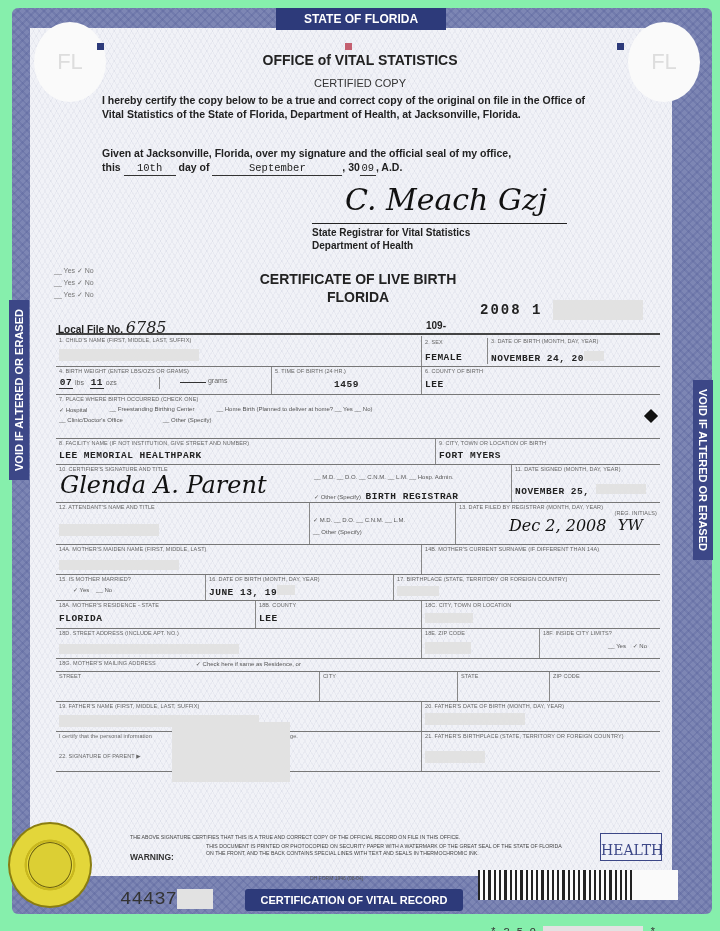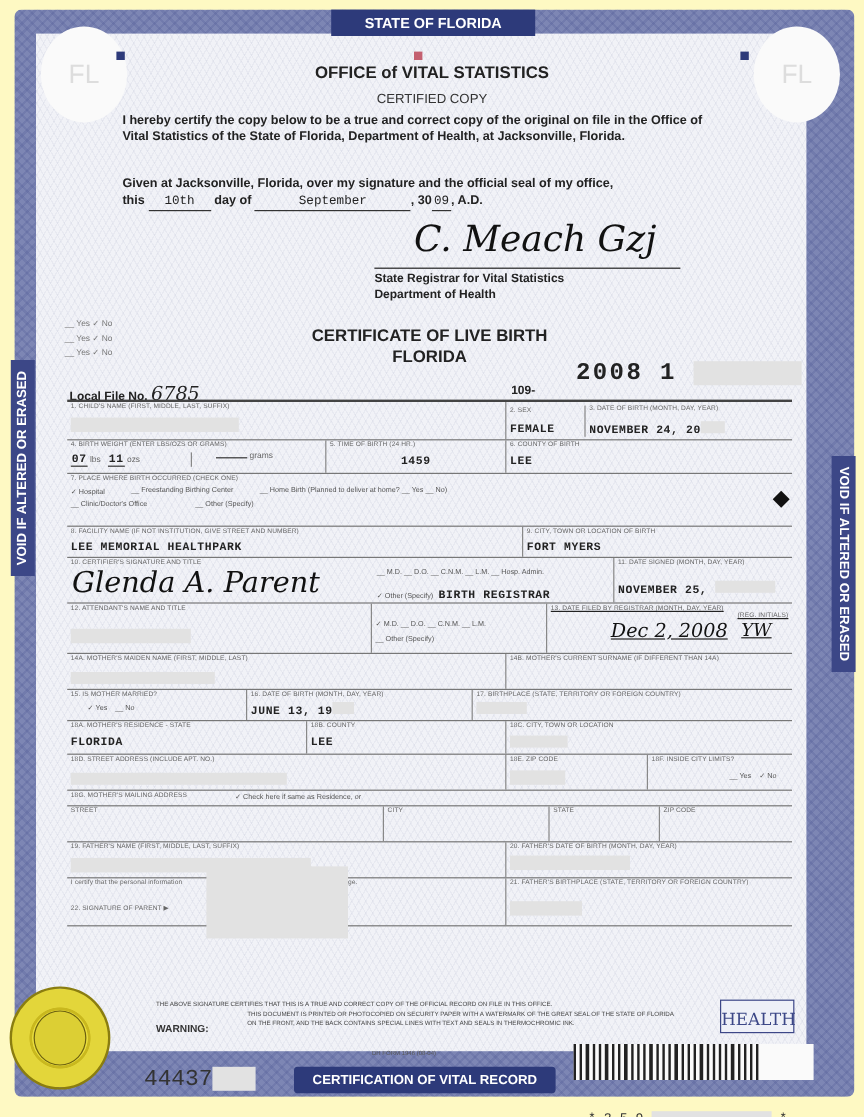--- a/index.html
+++ b/index.html
@@ -1,18 +1,18 @@
 <!DOCTYPE html>
 <html><head>
 <meta charset="utf-8">
 <style>
   * { box-sizing: border-box; margin: 0; padding: 0; }
   html, body { width: 720px; height: 931px; overflow: hidden; background: #f4f4f4; }
   body { font-family: "Liberation Sans", sans-serif; color: #222; position: relative; }
-  .page { position: absolute; left: 0; top: 0; width: 720px; height: 931px; background: #fef9c3; }
+  .page { position: absolute; left: 0; top: 0; width: 720px; height: 931px; background: #86efac; }
   .frame { position: absolute; left: 12px; top: 8px; width: 700px; height: 906px;
     background:
       repeating-linear-gradient(45deg, rgba(80,90,150,0.25) 0 2px, transparent 2px 6px),
       repeating-linear-gradient(-45deg, rgba(80,90,150,0.25) 0 2px, transparent 2px 6px),
       #7d86b4; border-radius: 6px; }
   .inner { position: absolute; left: 30px; top: 28px; width: 642px; height: 848px;
     background:
       repeating-linear-gradient(60deg, rgba(170,175,200,0.13) 0 1px, transparent 1px 5px),
       repeating-linear-gradient(-60deg, rgba(170,175,200,0.13) 0 1px, transparent 1px 5px),
       #f1f2f7; }
@@ -31,21 +31,21 @@
   .certcopy { left: 260px; top: 77px; width: 200px; text-align: center; font-size: 11px; color: #333; }
   .certify { left: 102px; top: 93px; width: 500px; font-size: 10.5px; font-weight: bold; line-height: 14px; }
   .given { left: 102px; top: 146px; width: 500px; font-size: 10.5px; font-weight: bold; line-height: 14px; }
   .mono { font-family: "Liberation Mono", monospace; font-weight: normal; }
   .ul { display: inline-block; border-bottom: 1px solid #333; text-align: center; }
   .sig-line { left: 312px; top: 223px; width: 255px; border-top: 1.5px solid #222; }
   .sig { left: 345px; top: 182px; font-family: "DejaVu Serif", serif; font-style: italic; font-size: 30px; color: #111; }
   .registrar { left: 312px; top: 226px; font-size: 10px; font-weight: bold; line-height: 13px; }
   .cob { left: 228px; top: 270px; width: 260px; text-align: center; font-size: 14px; font-weight: bold; line-height: 18px; }
   .ynbox { left: 54px; top: 265px; font-size: 7px; color: #777; line-height: 12px; }
-  .regnum { left: 480px; top: 300px; font-family: "Liberation Mono", monospace; font-size: 20px; font-weight: bold; letter-spacing: 2px; }
+  .regnum { left: 480px; top: 300px; font-family: "Liberation Mono", monospace; font-size: 14px; font-weight: bold; letter-spacing: 2px; }
   .redact { background: #e2e2e2; display: inline-block; }
   .localfile { left: 58px; top: 318px; font-size: 10px; font-weight: bold; }
   .handnum { font-family: "DejaVu Serif", serif; font-style: italic; font-size: 16px; font-weight: normal; }
   .l109 { left: 426px; top: 320px; font-size: 10px; font-weight: bold; }
 
   .form { position: absolute; left: 56px; top: 333px; width: 604px; border-top: 2px solid #444; }
   .row { display: flex; border-bottom: 1px solid #777; }
   .cell { border-right: 1px solid #888; padding: 1px 3px; position: relative; }
   .cell:last-child { border-right: none; }
   .lab { font-size: 5.5px; color: #666; text-transform: uppercase; letter-spacing: 0.1px; white-space: nowrap; }
@@ -213,21 +213,21 @@
 
     <div class="row" style="height:42px;">
       <div class="cell" style="width:254px;">
         <div class="lab">12. ATTENDANT'S NAME AND TITLE</div>
         <span class="redact" style="width:100px;height:12px;margin-top:14px;"></span>
       </div>
       <div class="cell" style="width:146px;">
         <div class="small" style="margin-top:12px;">✓ M.D. __ D.O. __ C.N.M. __ L.M.</div>
         <div class="small" style="margin-top:6px;">__ Other (Specify)</div>
       </div>
-      <div class="cell" style="flex:1;text-decoration:underline;">
+      <div class="cell" style="flex:1;">
         <div class="lab">13. DATE FILED BY REGISTRAR (Month, Day, Year)</div>
         <div class="lab" style="text-align:right;">(Reg. Initials)</div>
         <div style="display:flex;justify-content:space-between;padding:0 14px 0 50px;">
           <span class="hand" style="font-size:16px;">Dec 2, 2008</span>
           <span class="hand" style="font-size:15px;">YW</span>
         </div>
       </div>
     </div>
 
     <div class="row" style="height:30px;">

